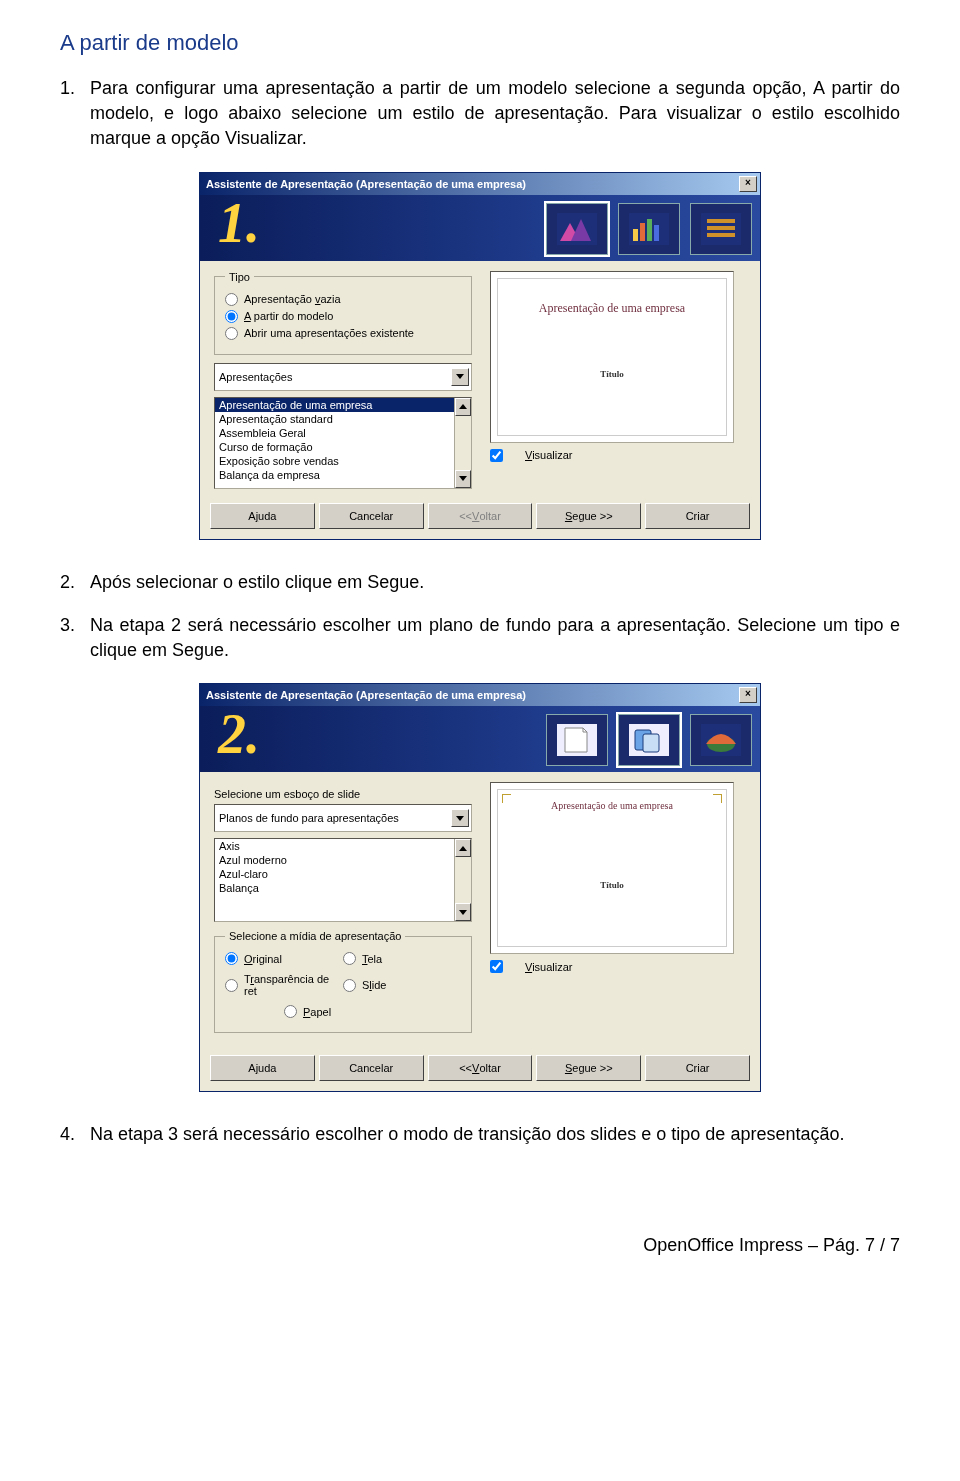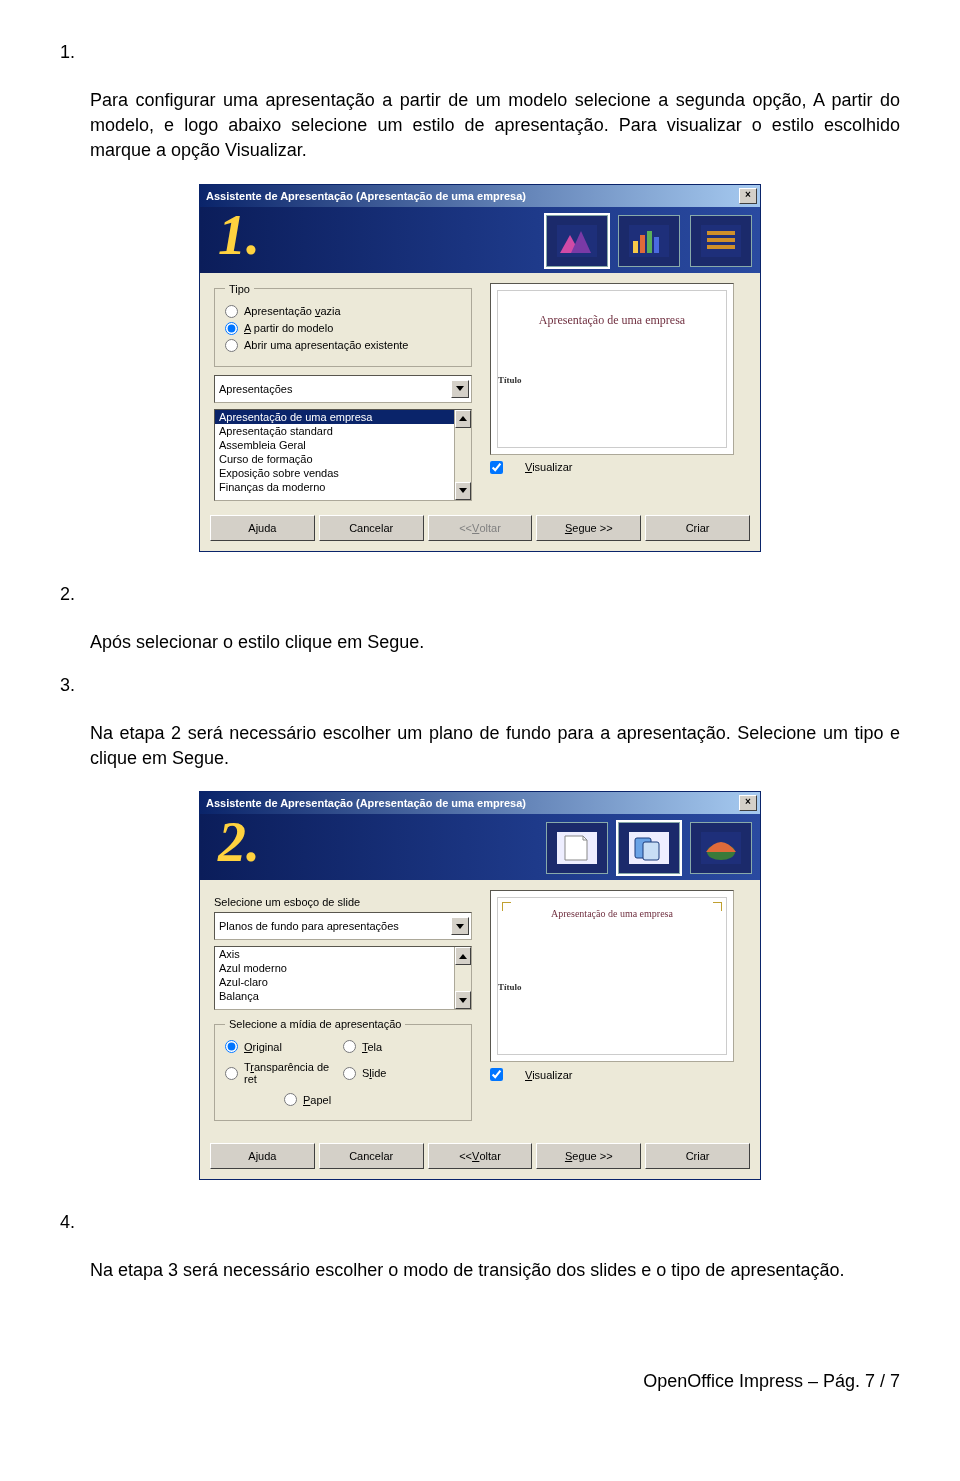--- a/index.html
+++ b/index.html
@@ -14,21 +14,21 @@
     box-sizing: border-box;
   }
   h2.section-title {
     color: #1a3a8a;
     font-weight: normal;
     font-size: 22px;
     margin: 0 0 20px 0;
   }
   .ol-item { display: flex; font-size: 18px; line-height: 1.4; margin: 10px 0 18px 0; text-align: justify; }
   .ol-item .num { width: 30px; }
-  .ol-item .txt { flex: 1; margin-top: 48px; }
+  .ol-item .txt { flex: 1; }
   .dialog-wrap { display: flex; justify-content: center; margin: 20px 0 30px 0; }
   .dialog {
     width: 560px;
     border: 1px solid #0a246a;
     background: #ece9d8;
     font-family: Tahoma, Arial, sans-serif;
     font-size: 11px;
     color: #000;
   }
   .dlg-titlebar {
@@ -92,41 +92,42 @@
   .list-scroll .sbtn { height:16px; background:#d4d0c8; border:1px solid #fff; border-right-color:#404040; border-bottom-color:#404040; display:flex;align-items:center;justify-content:center;}
   .sbtn .tri-up{width:0;height:0;border-left:4px solid transparent;border-right:4px solid transparent;border-bottom:5px solid #000;}
   .sbtn .tri-down{width:0;height:0;border-left:4px solid transparent;border-right:4px solid transparent;border-top:5px solid #000;}
   .preview-box {
     border:1px inset #aca899; background:#fff; height: 172px; padding:6px;
     display:flex; flex-direction:column;
     box-sizing: border-box;
   }
   .preview-slide { flex:1; border:1px solid #ccc; background:#fff; position:relative; }
   .preview-title { position:absolute; top:22px; left:0; right:0; text-align:center; color:#703040; font-family:'Times New Roman',serif; font-size:12px; }
-  .preview-sub { position:absolute; top:84px; left:0; right:0; color:#333; font-family:'Times New Roman',serif; font-size:9px; font-weight:bold; }
+  .preview-sub { position:absolute; top:90px; left:0; right:0; text-align:center; color:#333; font-family:'Times New Roman',serif; font-size:9px; font-weight:bold; }
   .brackets .br{ position:absolute; border:1px solid #c0a030;}
   .check-row { display:flex; align-items:center; gap:22px; margin:6px 0 0 0; }
   .check-row input { margin:0; }
   .btn-row { display:flex; gap:4px; padding: 8px 10px 10px 10px; }
   .win-btn {
     width: 104px; height: 24px;
     background:#d4d0c8;
     border:1px solid #fff; border-right-color:#404040; border-bottom-color:#404040;
     font-size:11px; display:flex; align-items:center; justify-content:center;
   }
   .win-btn.dis { color:#808080; }
   .radio-grid { display:flex; flex-wrap:wrap;justify-content:center; }
   .radio-grid .radio-row { width: 50%; }
   .label-row { margin: 6px 0 4px 0; }
   .footer { text-align:right; font-size:18px; padding: 50px 60px 20px 0; }
 </style>
 </head>
 <body>
 
 <div class="page">
+  <h2 class="section-title">A partir de modelo</h2>
 
   <div class="ol-item">
     <div class="num">1.</div>
     <div class="txt">Para configurar uma apresentação a partir de um modelo selecione a segunda opção, A partir do modelo, e logo abaixo selecione um estilo de apresentação. Para visualizar o estilo escolhido marque a opção Visualizar.</div>
   </div>
 
   <div class="dialog-wrap">
     <div class="dialog">
       <div class="dlg-titlebar">
         <span>Assistente de Apresentação (Apresentação de uma empresa)</span>
@@ -170,36 +171,36 @@
                 <label class="radio-row">
                     <input type="radio" name="d1t" style="">
                     <span>Apresentação <span class="underline-accel">v</span>azia</span>
                   </label>
                 <label class="radio-row">
                     <input type="radio" name="d1t" checked="" style="">
                     <span><span class="underline-accel">A</span> partir do modelo</span>
                   </label>
                 <label class="radio-row">
                     <input type="radio" name="d1t" style="">
-                    <span>Abrir uma apresentação existente</span>
+                    <span>Abrir uma apresentações existente</span>
                   </label>
               </fieldset>
               <div class="sel-box">
                 <span>Apresentações</span>
                 <div class="arrow-btn">
                     <div class="tri"></div>
                   </div>
               </div>
               <div class="list-box" id="d1-list">
                 <div class="item sel">Apresentação de uma empresa</div>
                   <div class="item">Apresentação standard</div>
                   <div class="item">Assembleia Geral</div>
                   <div class="item">Curso de formação</div>
                   <div class="item">Exposição sobre vendas</div>
-                  <div class="item">Finanças da moderno</div>
+                  <div class="item">Balança da empresa</div>
                   <div class="list-scroll">
                   <div class="sbtn">
                       <div class="tri-up"></div>
                     </div>
                   <div style="flex:1;background:#ece9d8"></div>
                   <div class="sbtn">
                       <div class="tri-down"></div>
                     </div>
                 </div>
               </div>
@@ -274,21 +275,21 @@
         <div class="dlg-content">
           <div class="two-col">
             <div class="col-left">
               <div class="label-row">Selecione um esboço de slide</div>
               <div class="sel-box">
                 <span>Planos de fundo para apresentações</span>
                 <div class="arrow-btn">
                     <div class="tri"></div>
                   </div>
               </div>
-              <div class="list-box" style="height:64px" id="d2-list">
+              <div class="list-box" style="height:84px" id="d2-list">
                 <div class="item">Axis</div>
                   <div class="item">Azul moderno</div>
                   <div class="item">Azul-claro</div>
                   <div class="item">Balança</div>
                   <div class="list-scroll">
                   <div class="sbtn">
                       <div class="tri-up"></div>
                     </div>
                   <div style="flex:1;background:#ece9d8"></div>
                   <div class="sbtn">

